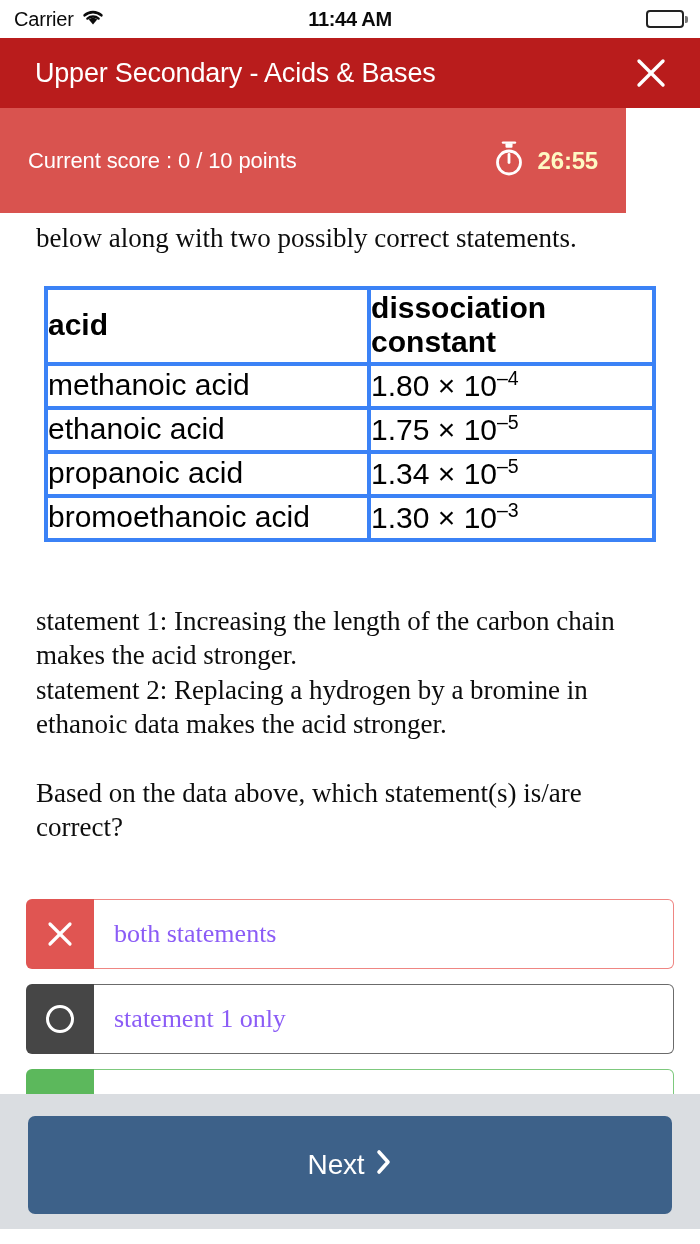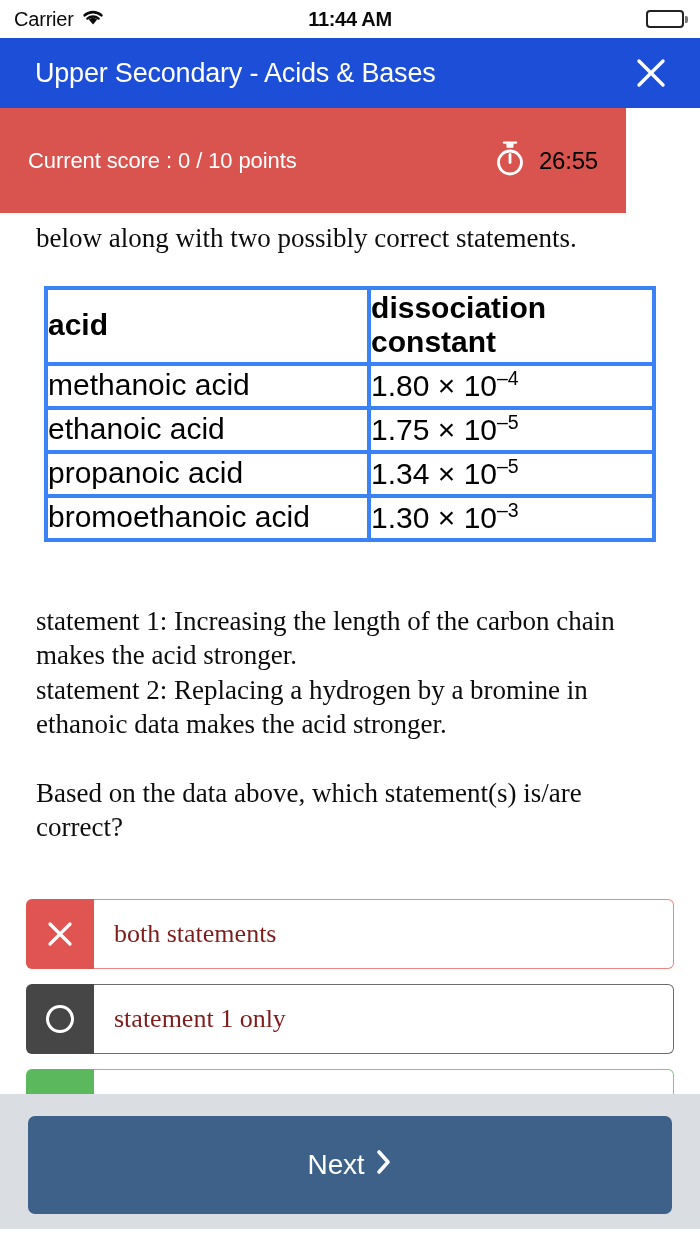--- a/index.html
+++ b/index.html
@@ -88,21 +88,21 @@
     border-radius: 0 2px 2px 0;
     margin-left: 1px;
   }
 
   
   .quiz-header {
     position: absolute;
     left: 0; top: 38px;
     width: 700px;
     height: 70px;
-    background: #1d4ed8;
+    background: #b91c1c;
     display: flex;
     align-items: center;
     justify-content: space-between;
     padding: 0 28px 0 35px;
     z-index: 9;
   }
   .quiz-title {
     font-size: 27px;
     color: #ffffff;
     letter-spacing: -0.2px;
@@ -134,22 +134,23 @@
     color: #ffffff;
     letter-spacing: -0.1px;
   }
   .timer-group {
     display: flex;
     align-items: center;
     gap: 12px;
   }
   .timer-text {
     font-size: 24px;
-    color: #000000;
+    color: #fef9c3;
     letter-spacing: -0.2px;
+    font-weight: bold;
   }
 
   
   .question-body {
     position: absolute;
     left: 0; top: 213px;
     width: 700px;
     height: 881px;
     background: #ffffff;
     overflow: hidden;
@@ -216,21 +217,21 @@
     display: flex;
     align-items: center;
     padding-left: 20px;
     border: 1px solid #cfcfcf;
     border-left: none;
     border-radius: 0 6px 6px 0;
   }
   .opt-label {
     font-family: "Liberation Serif", serif;
     font-size: 26px;
-    color: #7f1d1d;
+    color: #8b5cf6;
   }
   .option.wrong .opt-badge { background: #e05552; }
   .option.wrong .opt-label-box { border-color: #ef8683; }
   .option.correct .opt-badge { background: #5cb85c; }
   .option.correct .opt-label-box { border-color: #7dc97d; }
   .option.neutral .opt-badge { background: #464646; }
   .option.neutral .opt-label-box { border-color: #6b6b6b; }
 
   
   .footer {

